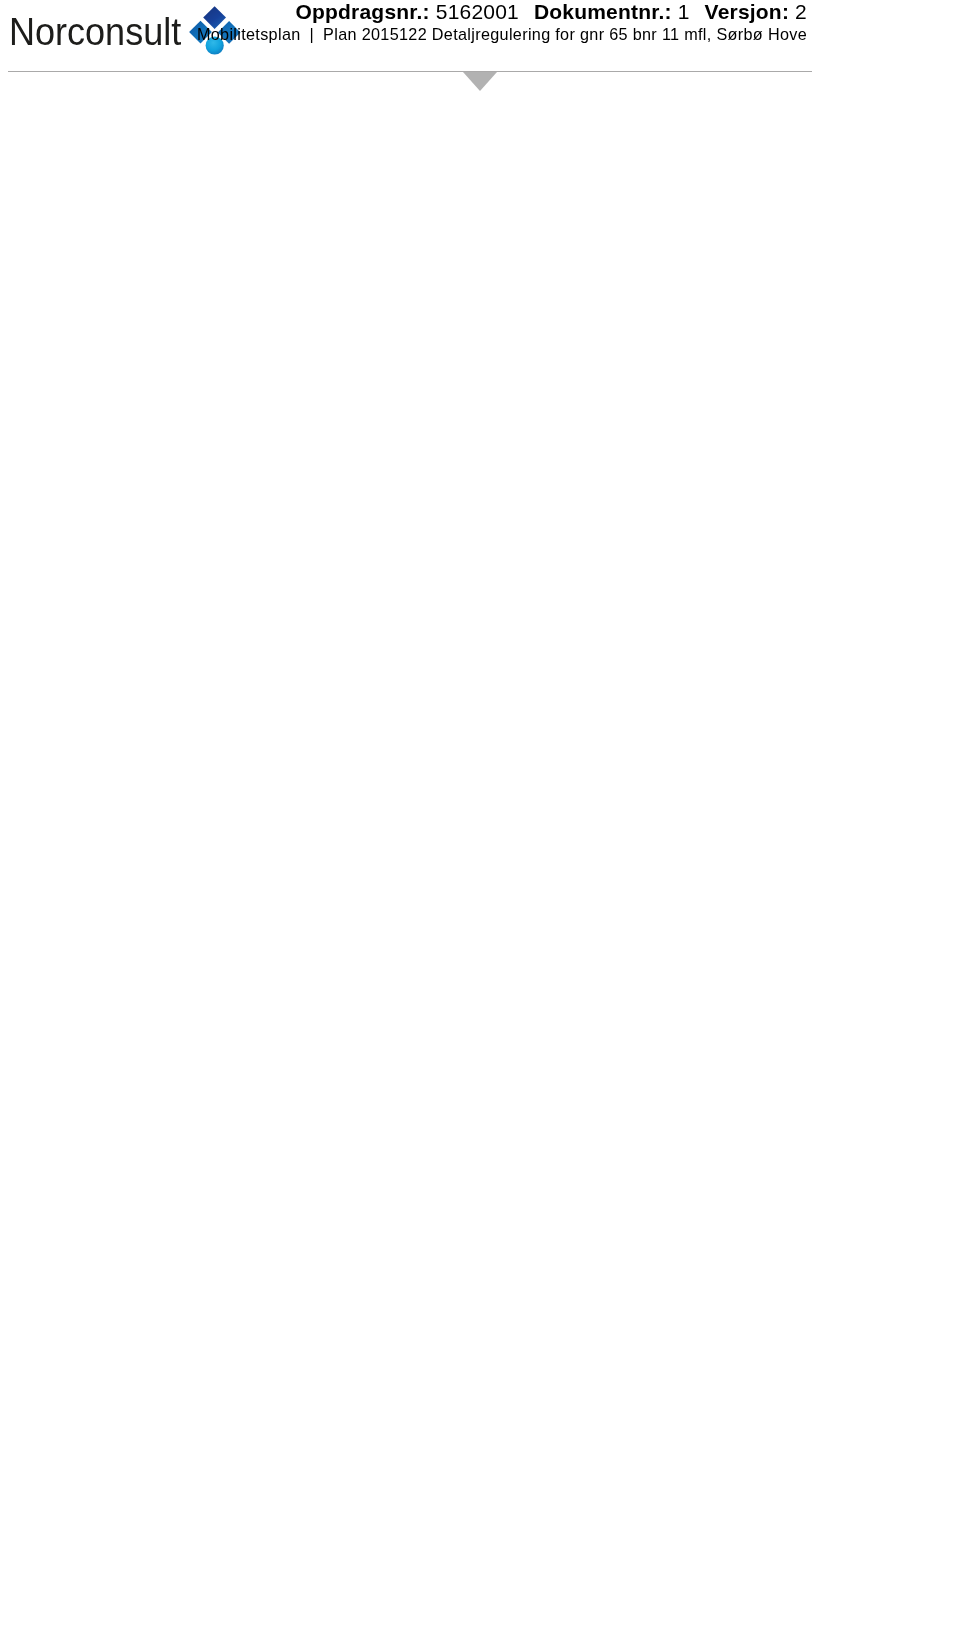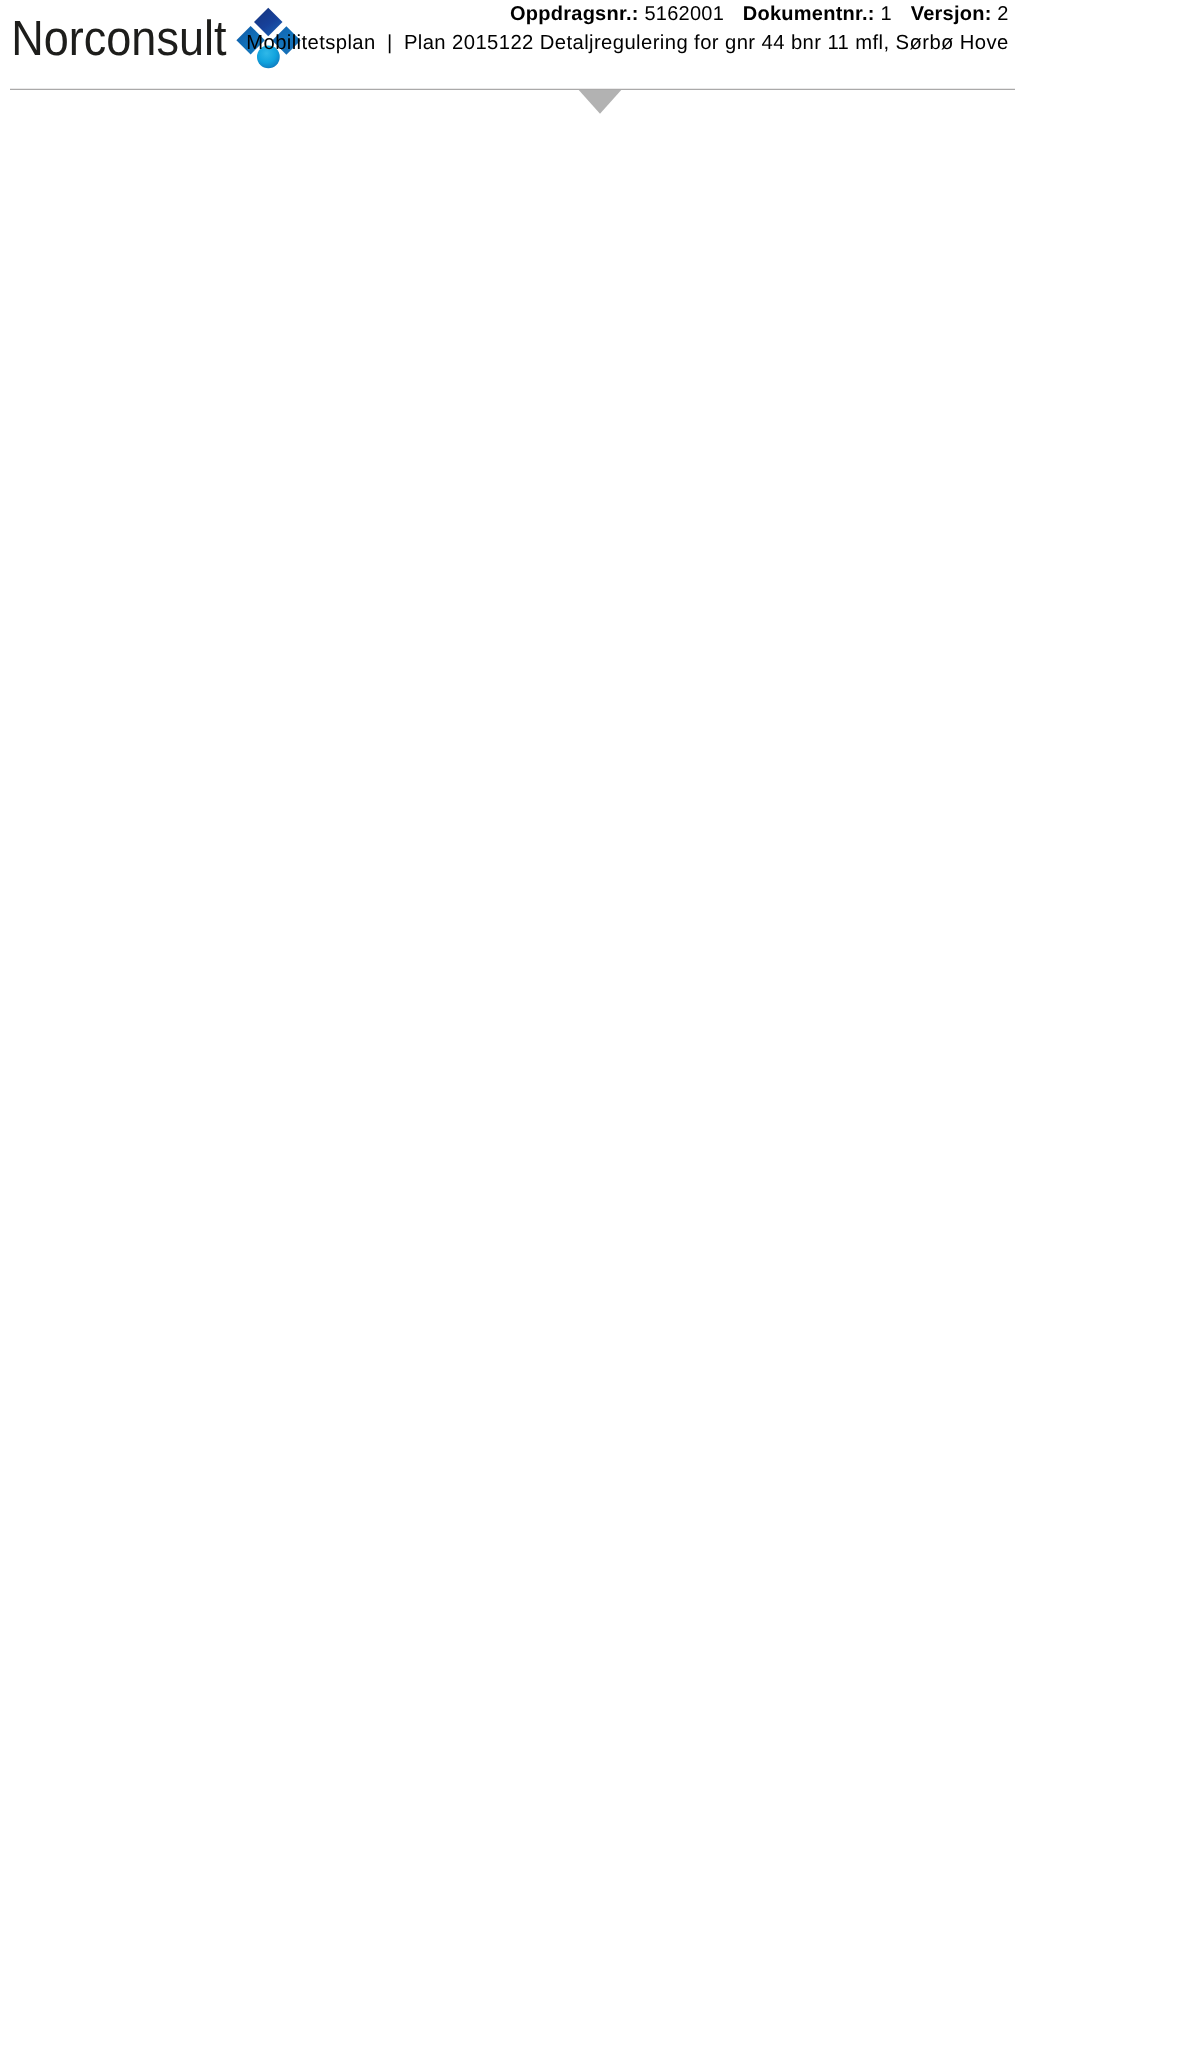--- a/index.html
+++ b/index.html
@@ -5,21 +5,21 @@
   html,body{margin:0;padding:0;}
   body{width:960px;height:1638px;background:#fff;font-family:"Liberation Sans",sans-serif;color:#000;
        -webkit-font-smoothing:antialiased;}
   .page{position:relative;width:812px;height:1638px;overflow:hidden;}
 
   
   .logo-text{position:absolute;left:9px;top:9px;font-size:39.5px;letter-spacing:0px;color:#1d1d1b;font-weight:400;
              line-height:44px;transform:scaleX(0.912);transform-origin:0 0;}
   .logo-mark{position:absolute;left:188px;top:5px;}
   .hdr-right{position:absolute;right:5px;top:0px;text-align:right;}
-  .hdr-line1{font-size:16px;font-weight:700;color:#000;white-space:nowrap;line-height:22px;padding-top:1px;letter-spacing:0.2px;}
+  .hdr-line1{font-size:21px;font-weight:700;color:#000;white-space:nowrap;line-height:22px;padding-top:1px;letter-spacing:0.2px;}
   .hdr-line1 .gap{display:inline-block;width:15px;}
   .hdr-line1 .reg{font-weight:400;}
   .hdr-line2{font-size:16.2px;font-weight:400;color:#000;white-space:nowrap;line-height:22px;letter-spacing:0.33px;}
   .hdr-line2 .sep{margin:0 9px;}
   .hdr-rule{position:absolute;left:8px;top:71px;width:944px;height:1.2px;background:#aaa9a9;}
   .hdr-tri{position:absolute;left:463px;top:72px;width:0;height:0;
            border-left:17px solid transparent;border-right:17px solid transparent;border-top:19px solid #b2b2b2;}
 </style>
 </head>
 <body>
@@ -53,18 +53,18 @@
       </defs>
       <polygon points="26.6,1.2 38,12.6 26.6,24 15.2,12.6" fill="url(#gTop)"></polygon>
       <polygon points="12.5,15.7 23.9,27.1 12.5,38.5 1.1,27.1" fill="url(#gL)"></polygon>
       <polygon points="41.1,16.0 52.5,27.4 41.1,38.8 29.7,27.4" fill="url(#gR)"></polygon>
       <circle cx="26.7" cy="40.5" r="9.1" fill="url(#gC)"></circle>
     </svg>
   </span>
 
   <div class="hdr-right">
     <div class="hdr-line1"><span>Oppdragsnr.:</span><span class="reg"> 5162001</span><span class="gap"></span><span>Dokumentnr.:</span><span class="reg"> 1</span><span class="gap"></span><span>Versjon:</span><span class="reg"> 2</span></div>
-    <div class="hdr-line2"><span>Mobilitetsplan</span><span class="sep">|</span><span>Plan 2015122 Detaljregulering for gnr 44 bnr 11 mfl, Sørbø Hove</span></div>
+    <div class="hdr-line2"><span>Mobilitetsplan</span><span class="sep">|</span><span>Plan 2015122 Detaljregulering for gnr 65 bnr 11 mfl, Sørbø Hove</span></div>
   </div>
   <div class="hdr-rule"></div>
   <div class="hdr-tri"></div>
 
 </div>
 
 </body></html>

